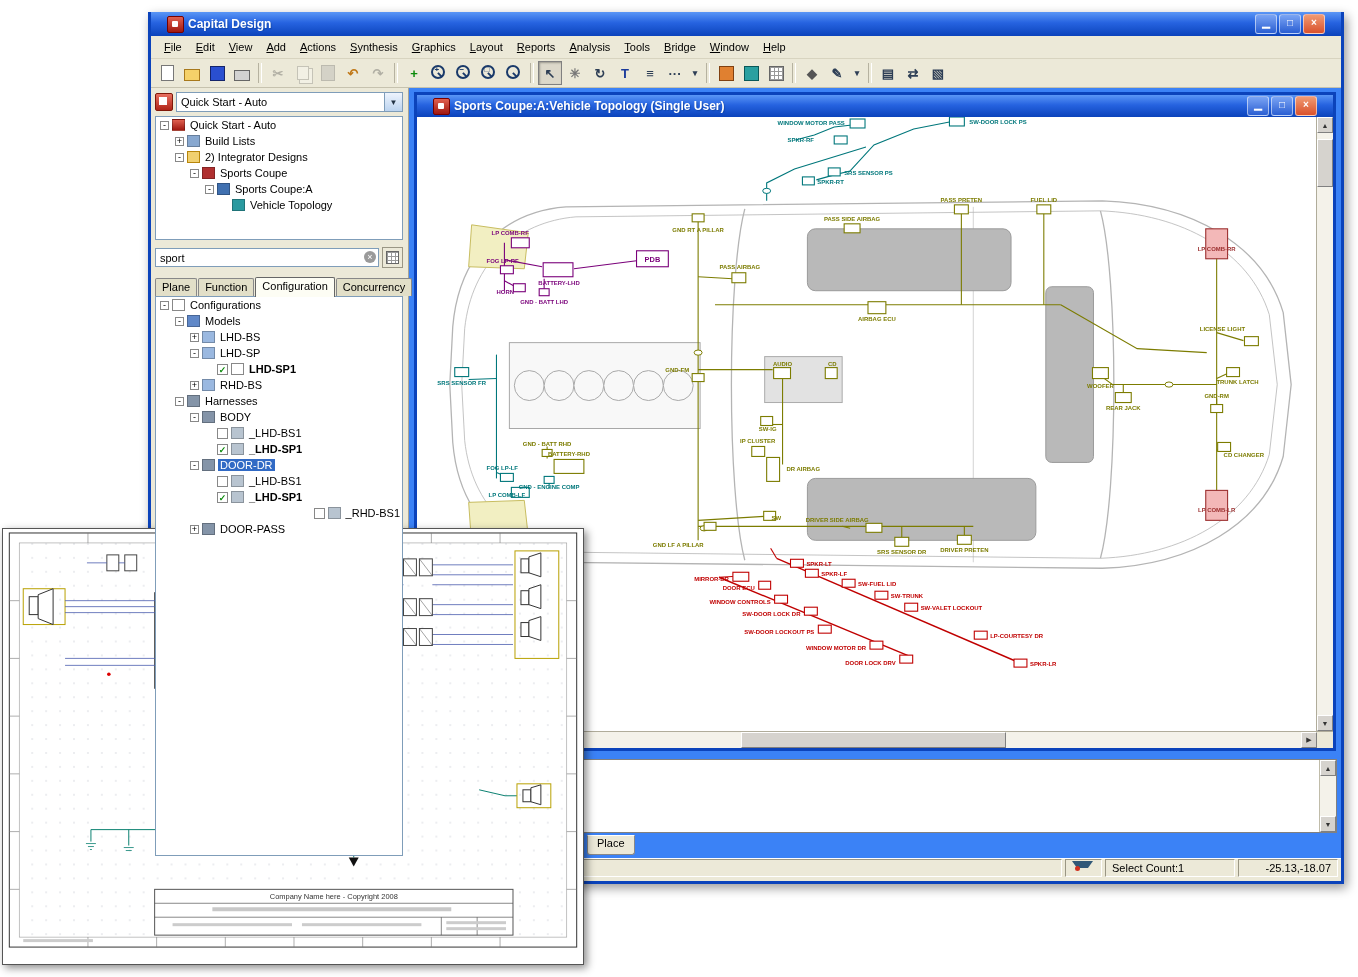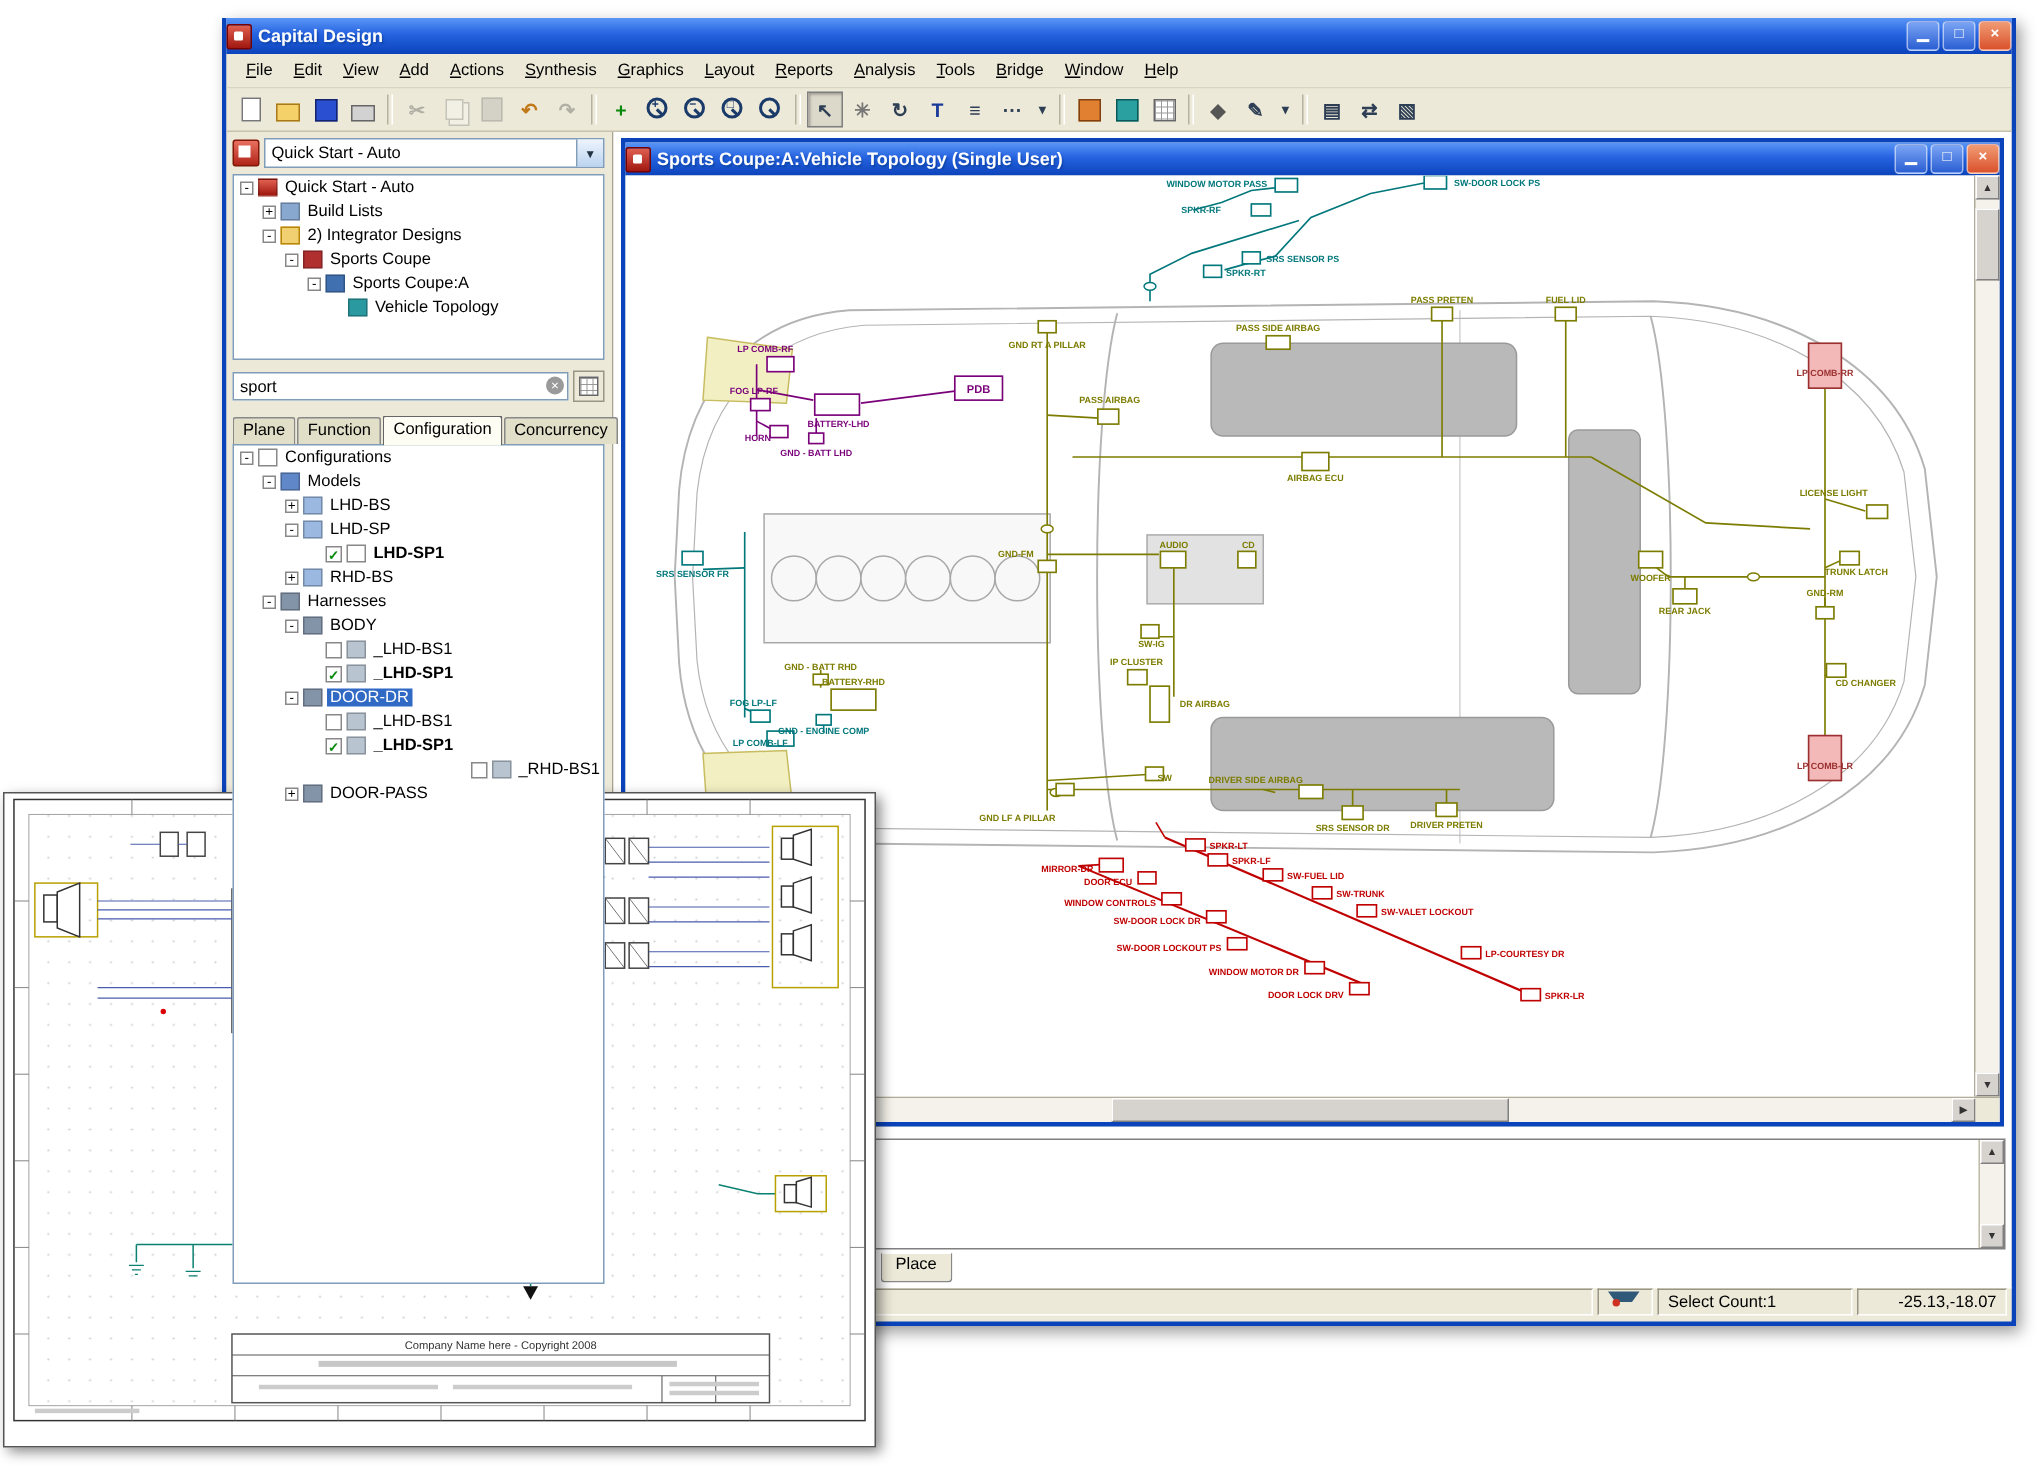--- a/index.html
+++ b/index.html
@@ -3,21 +3,21 @@
 <meta charset="utf-8">
 <style>
   html,body{margin:0;padding:0;background:#fff;}
   .screen{position:relative;width:1358px;height:977px;background:#ffffff;overflow:hidden;
           font-family:"Liberation Sans",sans-serif;font-size:11px;color:#000;}
 
   
   .win{position:absolute;left:148px;top:12px;width:1196px;height:872px;background:#ece9d8;
        border:3px solid #0b43bb;border-top:none;box-shadow:3px 4px 10px rgba(0,0,0,.4);box-sizing:border-box;}
   .titlebar{height:24px;background:linear-gradient(180deg,#5a96f6 0%,#2663e0 45%,#0b43bb 100%);
-            display:flex;align-items:center;gap:4px;padding:0 0;color:#fff;font-weight:bold;font-size:12px;}
+            display:flex;align-items:center;gap:4px;padding:0 16px;color:#fff;font-weight:bold;font-size:12px;}
   .appicon{width:15px;height:15px;background:linear-gradient(#e06050,#a01810);border:1px solid #700;border-radius:2px;flex:none;position:relative;}
   .appicon::after{content:"";position:absolute;left:4px;top:4px;width:6px;height:6px;background:#fff;border-radius:1px;}
   .title-text{flex:1;text-shadow:1px 1px 1px #00337766;white-space:nowrap;overflow:hidden;}
   .tbtns{display:flex;gap:2px;}
   .tbtn{width:20px;height:18px;border-radius:3px;border:1px solid #ffffff88;color:#fff;font-size:10px;line-height:16px;
         text-align:center;background:linear-gradient(#7aa4f4,#2a5ed2);}
   .tbtn.close{background:linear-gradient(#f09a72,#d9512c);}
   
   .menubar{height:22px;background:#ece9d8;display:flex;align-items:center;padding-left:6px;border-bottom:1px solid #d8d4c0;}
   .menu-item{padding:3px 7px;cursor:default;}
@@ -40,21 +40,21 @@
   .mini-grid{width:13px;height:13px;background:
       linear-gradient(#fff,#fff),#fff;border:1px solid #666;background-image:
       linear-gradient(#999 1px,transparent 1px),linear-gradient(90deg,#999 1px,transparent 1px);background-size:4px 4px;}
   .mini-mag{width:10px;height:10px;border:2px solid #1a3a6a;border-radius:50%;margin:0 3px 3px 0;}
   .mini-mag::after{content:"";position:absolute;width:6px;height:2px;background:#1a3a6a;right:0px;bottom:1px;transform:rotate(45deg);}
   .mini-mag .sub{position:absolute;top:-2px;left:2px;font-size:8px;font-weight:bold;color:#1a3a6a;}
 
   
   .wbody{display:flex;height:calc(100% - 99px);}
   .sidebar{width:258px;flex:none;box-sizing:border-box;padding:4px 5px 2px 4px;display:flex;flex-direction:column;background:#ece9d8;border-right:1px solid #a8a494;}
-  .mdi{flex:1;position:relative;background:#ffffff;overflow:hidden;}
+  .mdi{flex:1;position:relative;background:#3b82f6;overflow:hidden;}
 
   
   .scope-row{display:flex;align-items:center;gap:3px;height:20px;flex:none;}
   .scope-icon{width:16px;height:16px;background:linear-gradient(#e87060,#b02418);border:1px solid #801808;border-radius:2px;position:relative;}
   .scope-icon::after{content:"";position:absolute;left:3px;top:3px;width:8px;height:8px;background:#fff;}
   .combo{flex:1;height:20px;background:#fff;border:1px solid #7f9db9;display:flex;align-items:center;padding-left:4px;box-sizing:border-box;}
   .combo-arrow{margin-left:auto;width:17px;height:18px;background:linear-gradient(#eef4fd,#bcd4f0);border-left:1px solid #7f9db9;display:flex;align-items:center;justify-content:center;font-size:8px;color:#234;}
   .treebox{background:#fff;border:1px solid #7f9db9;margin-top:4px;height:122px;overflow:hidden;flex:none;}
   .trow{display:flex;align-items:center;height:16px;white-space:nowrap;}
   .exp{width:9px;height:9px;border:1px solid #888;background:#fff;font-size:9px;line-height:7px;text-align:center;margin-right:3px;flex:none;box-sizing:border-box;}

